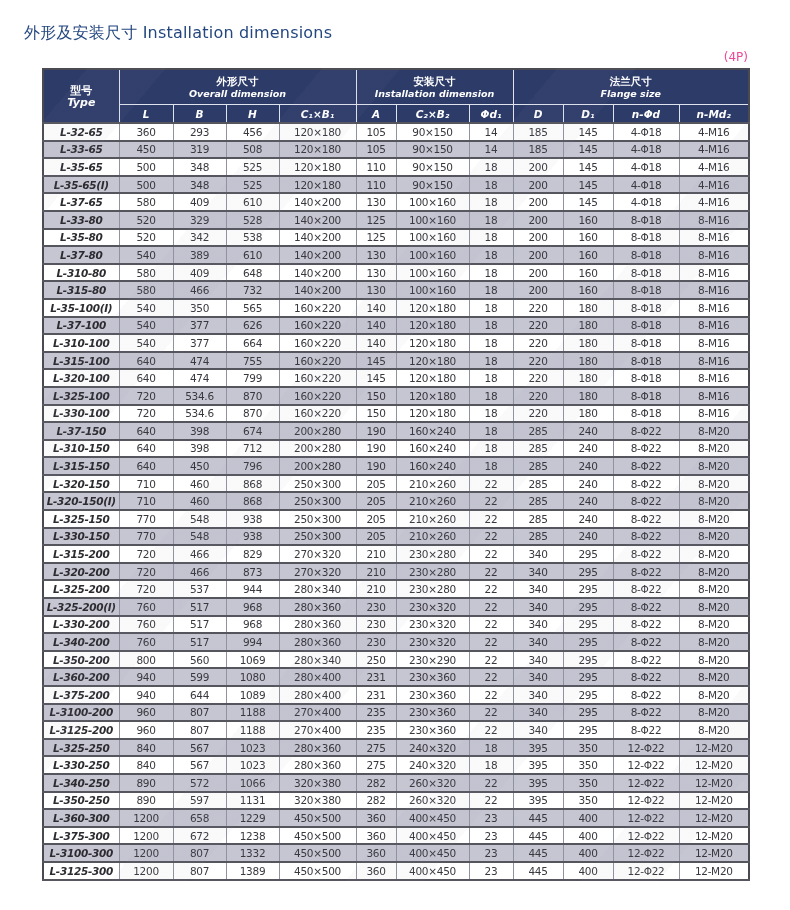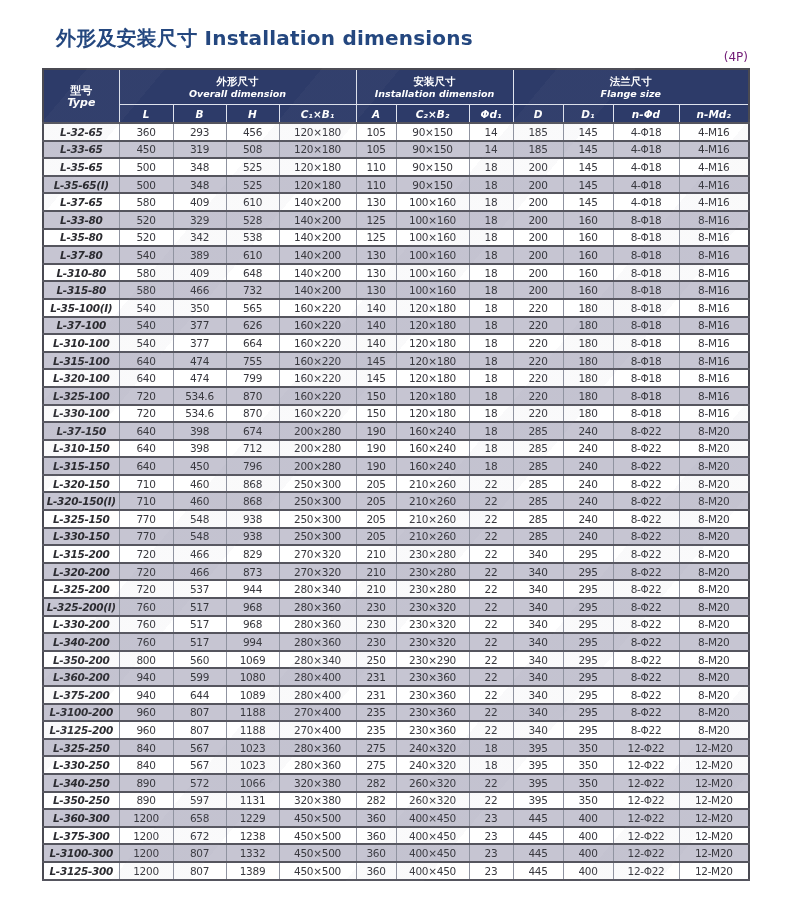--- a/index.html
+++ b/index.html
@@ -7,34 +7,34 @@
     padding: 0;
     background: #ffffff;
     width: 790px;
     height: 910px;
     font-family: "DejaVu Sans", "Liberation Sans", sans-serif;
     position: relative;
     overflow: hidden;
   }
   .page-title {
     position: absolute;
-    left: 56px;
+    left: 24px;
     top: 12px;
-    font-size: 20px;
-    font-weight: bold;
+    font-size: 16px;
+    font-weight: normal;
     color: #24477f;
     letter-spacing: 0.2px;
     white-space: nowrap;
   }
   .corner-note {
     position: absolute;
     right: 42px;
     top: 50px;
     font-size: 12px;
-    color: #701a75;
+    color: #ec4899;
   }
   .table-wrap {
     position: absolute;
     left: 42px;
     top: 68px;
   }
   
   .watermark {
     position: absolute;
     inset: 0;

